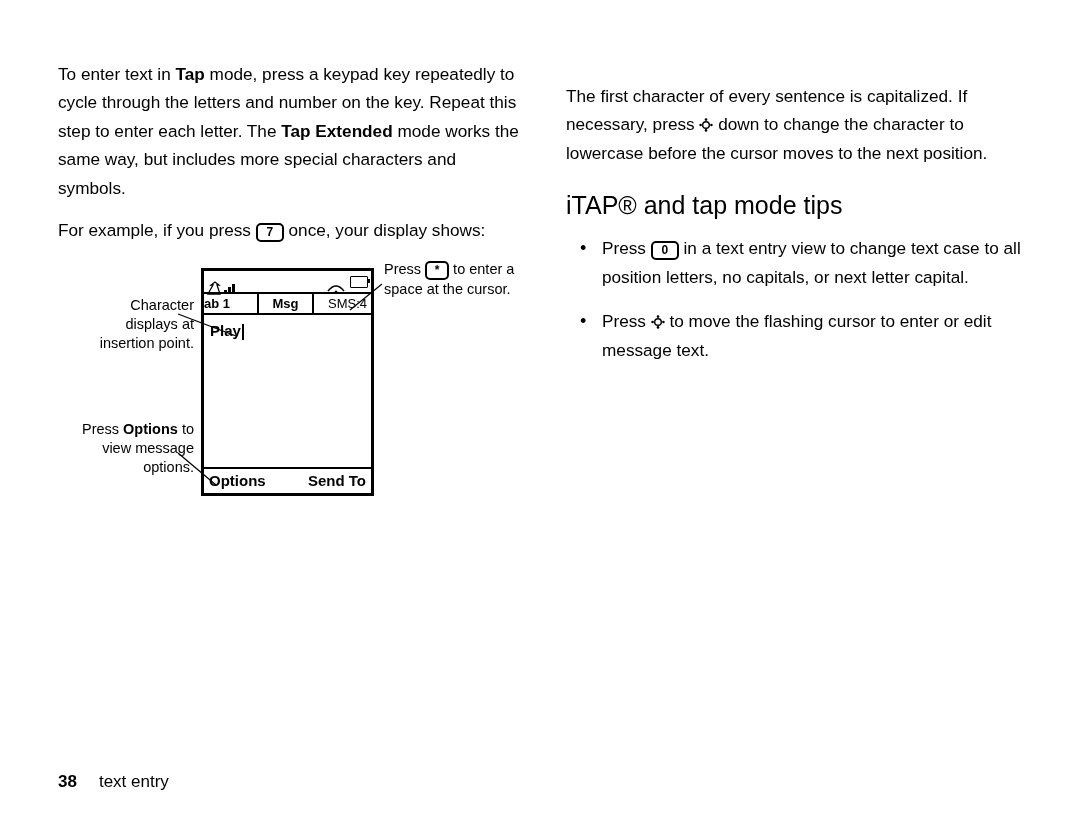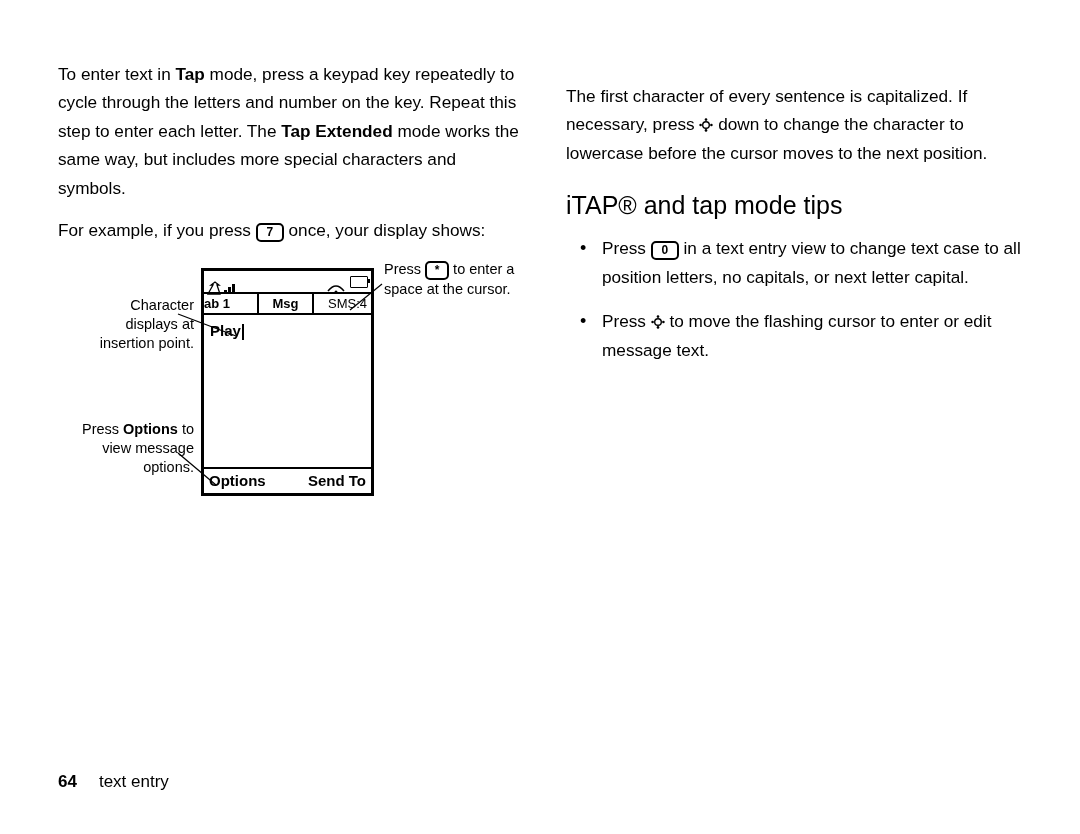--- a/index.html
+++ b/index.html
@@ -299,15 +299,15 @@
                 <circle cx="7" cy="12.4" r="1.3" fill="#000"></circle>
                 <circle cx="1.6" cy="7" r="1.3" fill="#000"></circle>
                 <circle cx="12.4" cy="7" r="1.3" fill="#000"></circle>
               </svg></span><span> to move the flashing cursor to enter or edit message text.</span>
         </li>
       </ul>
     </div>
   </div>
 
   <div class="footer">
-    <span class="pn">64</span><span>text entry</span>
+    <span class="pn">38</span><span>text entry</span>
   </div>
 </div>
 
 </body></html>

